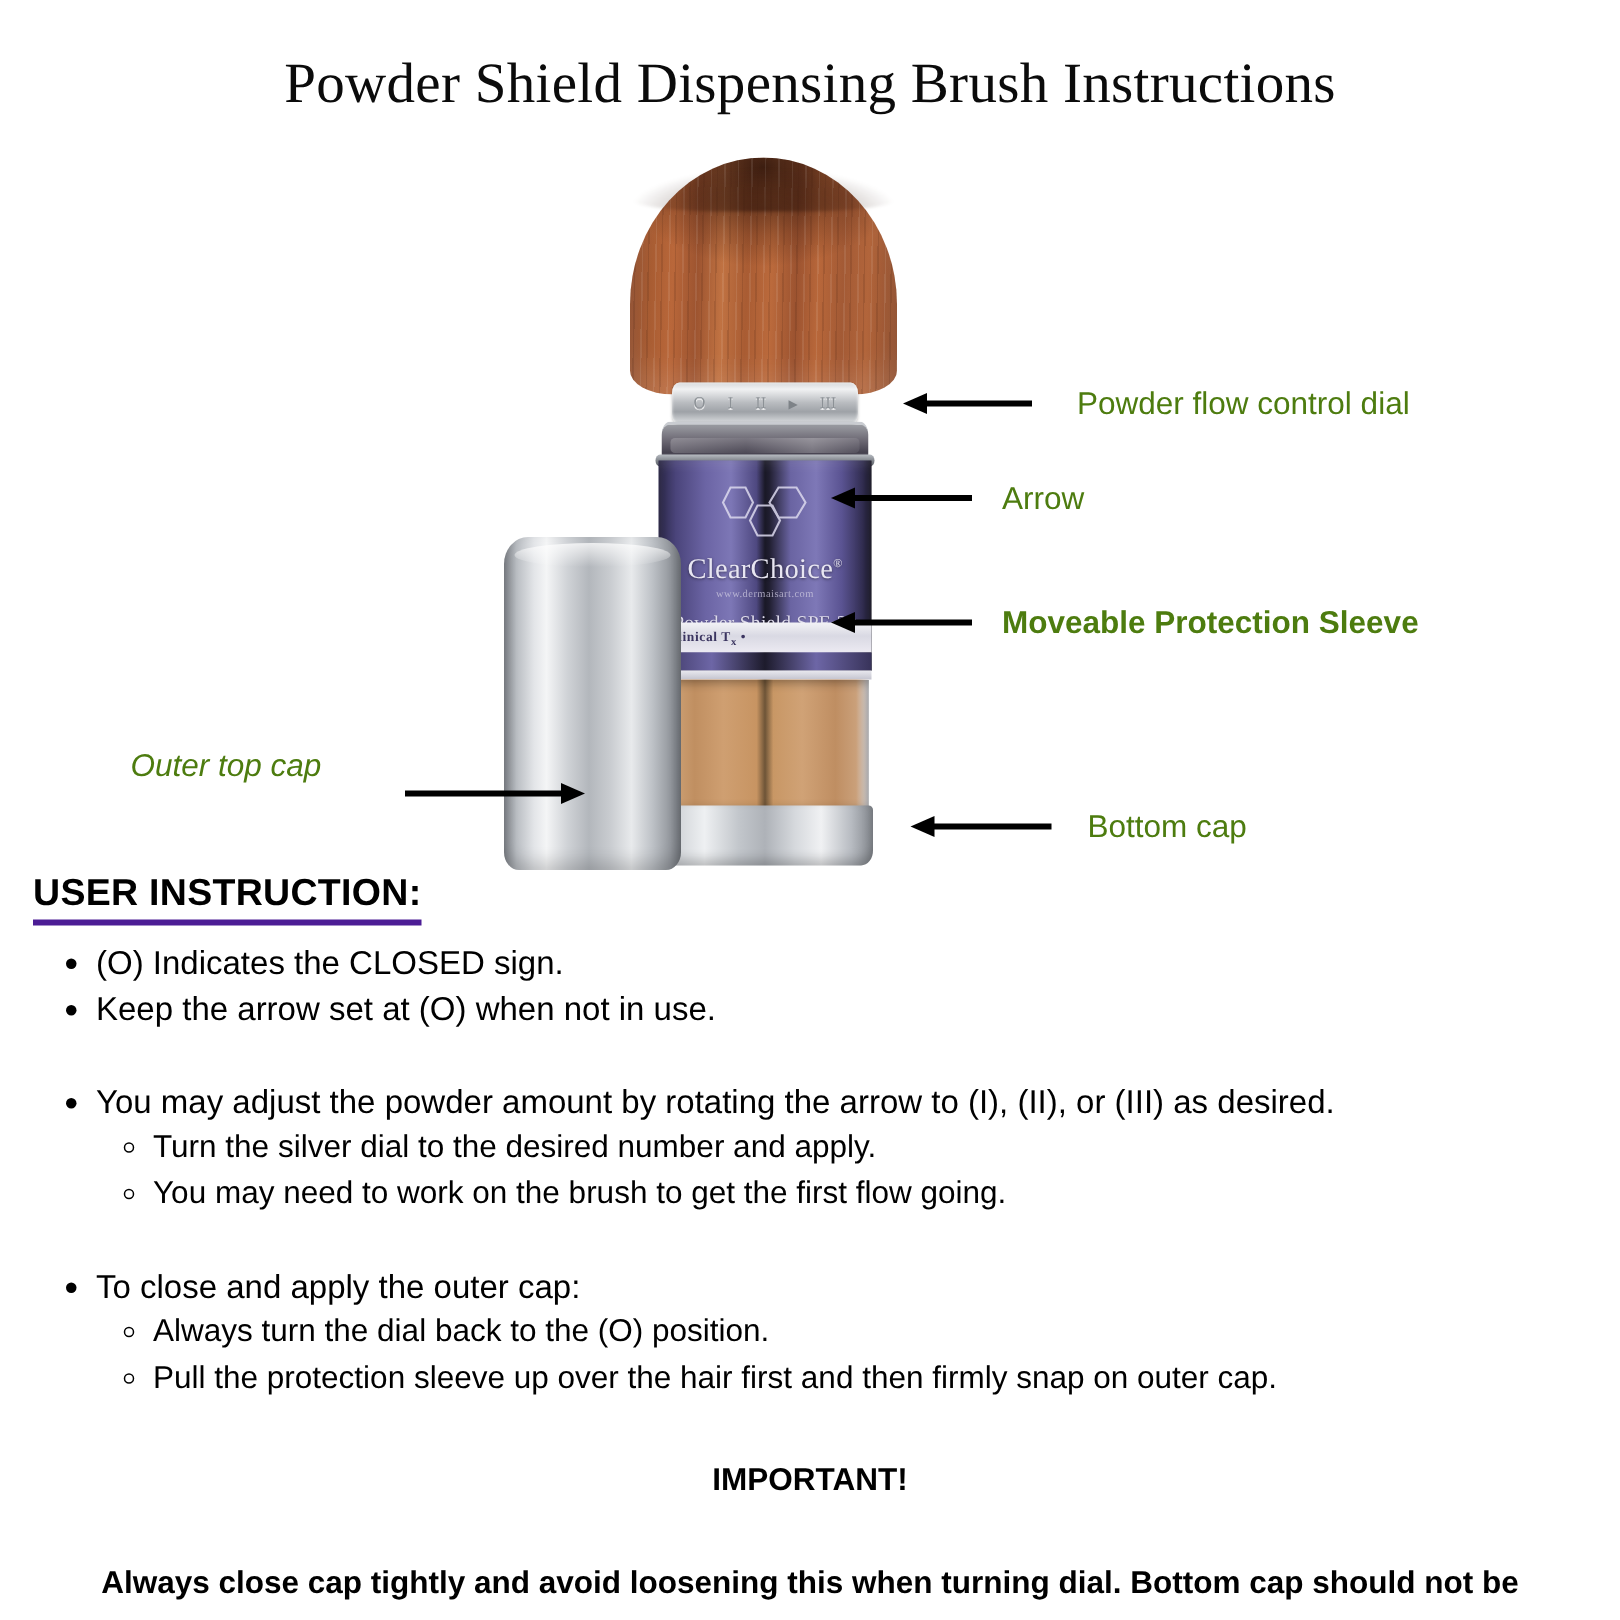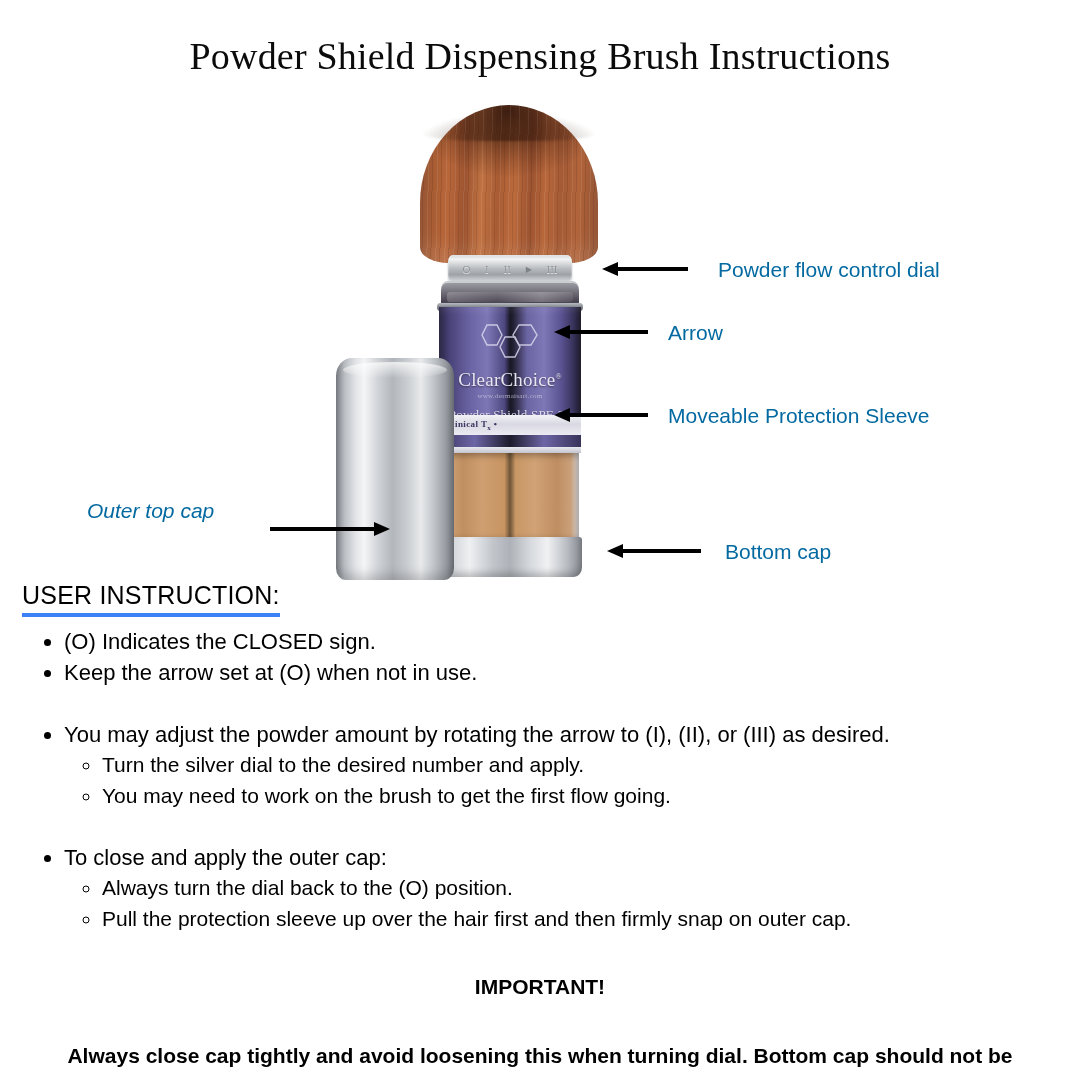--- a/index.html
+++ b/index.html
@@ -292,39 +292,39 @@
     top: 4px;
     height: 16px;
     border-radius: 50%;
     background: linear-gradient(180deg, rgba(255,255,255,.75), rgba(255,255,255,0));
   }
 
   
   .callout-label {
     position: absolute;
     font-size: 21px;
-    color: #0369a1;
+    color: #4d7c0f;
     white-space: nowrap;
     line-height: 1;
   }
   .callout-arrow { position: absolute; }
 
   
   .instructions {
     position: absolute;
     left: 22px;
     top: 582px;
     width: 1040px;
   }
   .section-heading {
     font-size: 25px;
-    font-weight: normal;
+    font-weight: bold;
     letter-spacing: .2px;
     display: inline-block;
-    border-bottom: 4px solid #3b82f6;
+    border-bottom: 4px solid #4c1d95;
     padding-bottom: 3px;
     line-height: 1.1;
   }
   ul.lvl1 {
     margin: 9px 0 0 0;
     padding-left: 42px;
     list-style-type: disc;
   }
   ul.lvl1 > li {
     font-size: 22px;
@@ -418,21 +418,21 @@
 <svg class="callout-arrow" style="left:552px; top:318px;" width="98" height="28">
   <line x1="96" y1="14" x2="14" y2="14" stroke="#000" stroke-width="4"></line>
   <polygon points="2,14 18,7 18,21" fill="#000"></polygon>
 </svg>
 <div class="callout-label" style="left:668px; top:322px;">Arrow</div>
 
 <svg class="callout-arrow" style="left:552px; top:401px;" width="98" height="28">
   <line x1="96" y1="14" x2="14" y2="14" stroke="#000" stroke-width="4"></line>
   <polygon points="2,14 18,7 18,21" fill="#000"></polygon>
 </svg>
-<div class="callout-label" style="left:668px; top:405px;">Moveable Protection Sleeve</div>
+<div class="callout-label" style="left:668px; top:405px;font-weight:bold;">Moveable Protection Sleeve</div>
 
 <div class="callout-label" style="left:87px; top:500px;font-style:italic;">Outer top cap</div>
 <svg class="callout-arrow" style="left:270px; top:515px;" width="122" height="28">
   <line x1="0" y1="14" x2="106" y2="14" stroke="#000" stroke-width="4"></line>
   <polygon points="120,14 104,7 104,21" fill="#000"></polygon>
 </svg>
 
 <svg class="callout-arrow" style="left:605px; top:537px;" width="98" height="28">
   <line x1="96" y1="14" x2="14" y2="14" stroke="#000" stroke-width="4"></line>
   <polygon points="2,14 18,7 18,21" fill="#000"></polygon>

